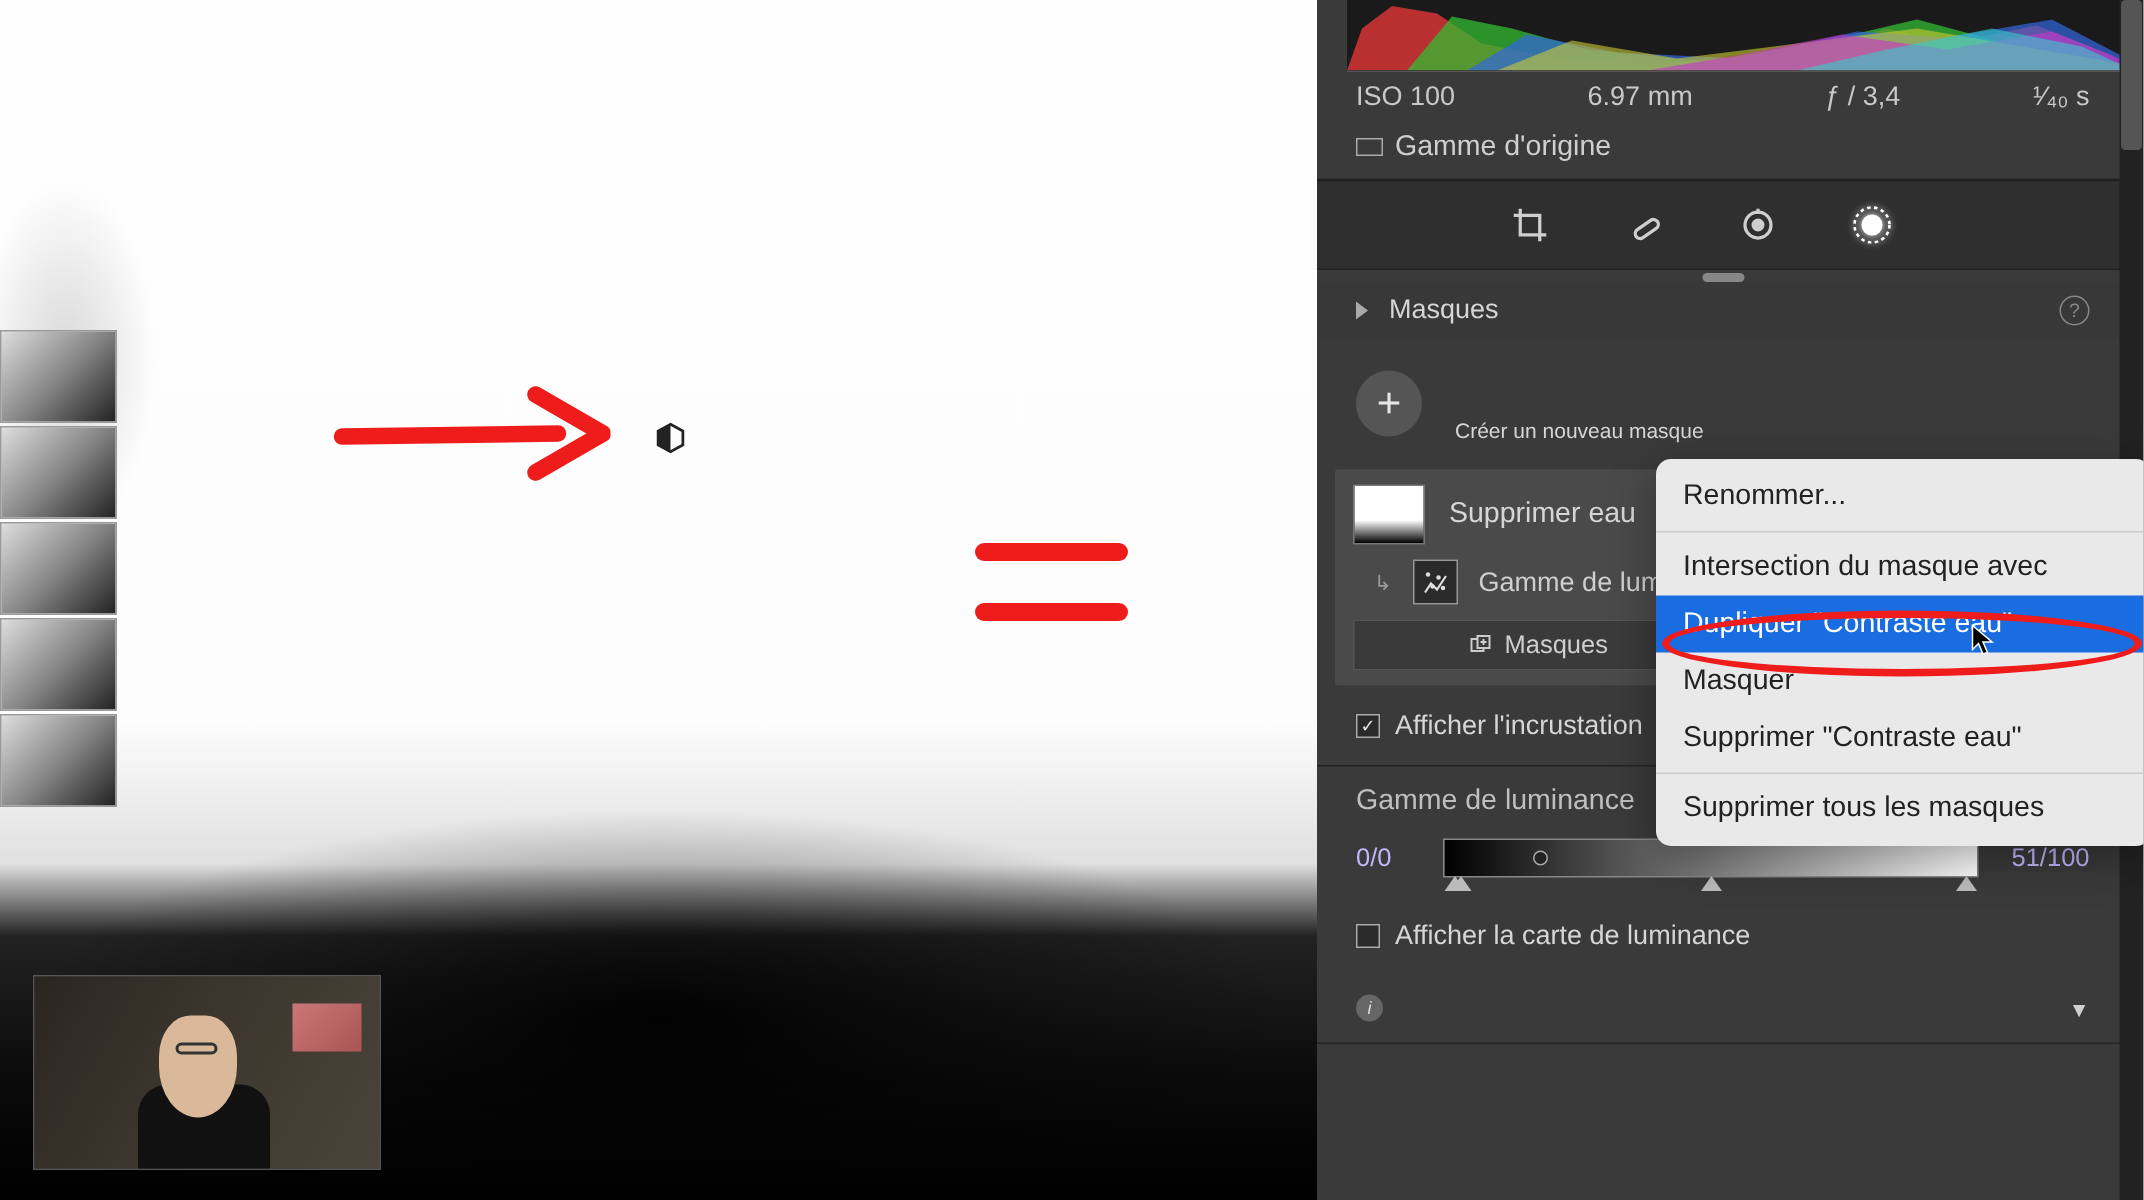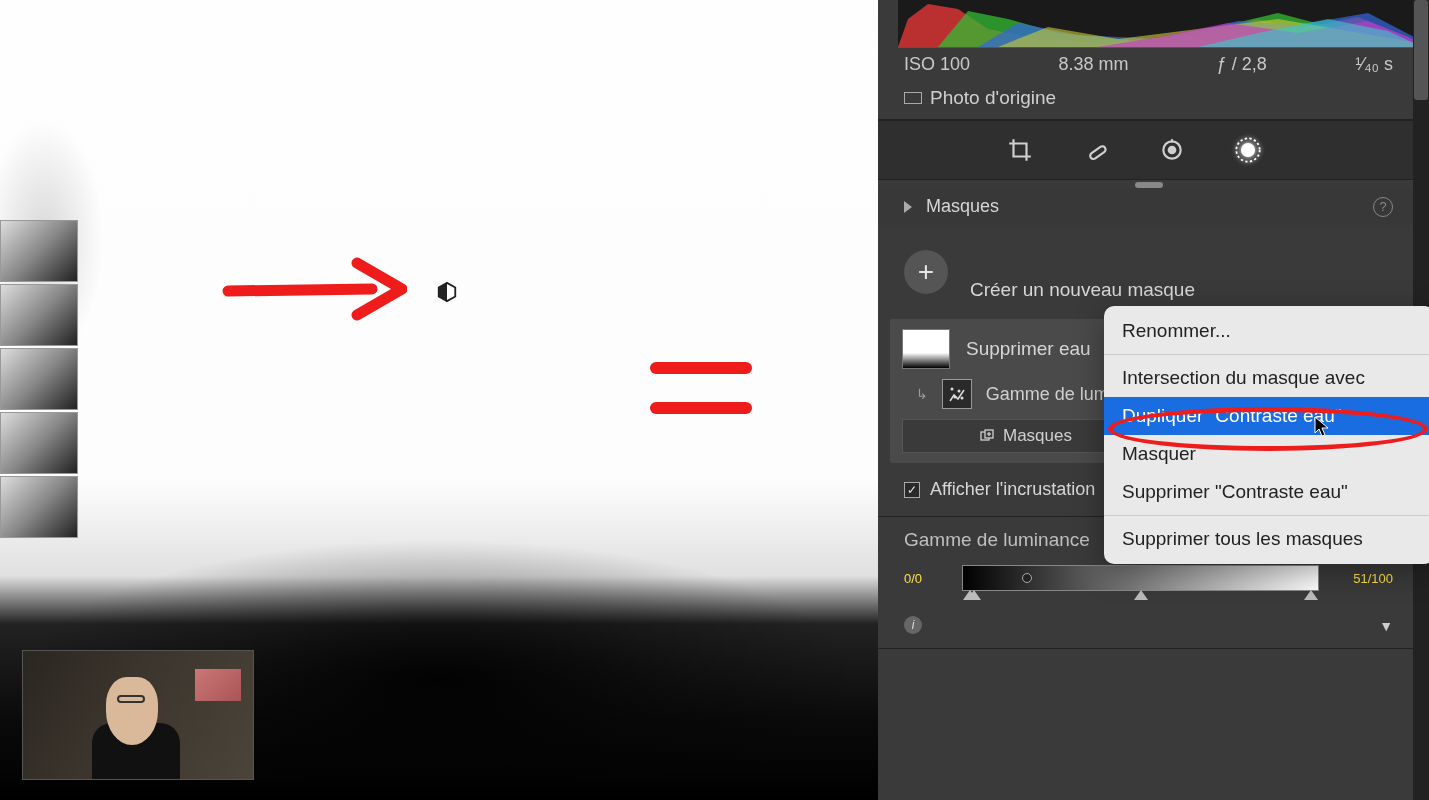--- a/index.html
+++ b/index.html
@@ -55,21 +55,21 @@
 .tool-icon-box { width:30px; height:30px; border:1px solid #999; background:#2a2a2a; display:flex; align-items:center; justify-content:center; }
 .add-sub-btns { display:flex; gap:0; margin-top:10px; }
 .add-sub-btns .btn { flex:1; background:#3a3a3a; border:1px solid #555; color:#cfcfcf; padding:6px 0; font-size:17px; display:flex; align-items:center; justify-content:center; gap:8px; }
 
 .check-row { display:flex; align-items:center; gap:10px; padding:16px 26px; font-size:18px; }
 .checkbox { width:16px; height:16px; border:1.5px solid #aaa; background:#2a2a2a; display:flex; align-items:center; justify-content:center; font-size:12px; color:#e5e5e5; }
 
 .gamme-section { padding:12px 26px; }
 .gamme-title { color:#bfbfbf; font-size:19px; margin-bottom:14px; }
 .slider-row { display:flex; align-items:center; gap:14px; }
-.slider-label { font-size:13px; color:#fde047; width:44px; }
+.slider-label { font-size:17px; color:#c4b5fd; width:44px; }
 .gradient-bar { position:relative; flex:1; height:26px; background:linear-gradient(to right,#000,#fff); border:1px solid #888; }
 .pin-dot { position:absolute; top:50%; left:18%; width:10px; height:10px; border-radius:50%; background:#222; border:1.5px solid #aaa; transform:translate(-50%,-50%); }
 .tri { position:absolute; top:100%; width:0; height:0; border-left:7px solid transparent; border-right:7px solid transparent; border-bottom:10px solid #bbb; transform:translateX(-50%); }
 
 .info-row { display:flex; align-items:flex-start; gap:14px; padding:10px 26px; color:#b0b0b0; font-size:17px; line-height:1.45; }
 .info-i { width:18px; height:18px; border-radius:50%; background:#666; color:#ddd; font-size:12px; text-align:center; line-height:18px; font-style:italic; flex-shrink:0; margin-top:3px; }
 .info-caret { color:#cfcfcf; font-size:14px; margin-top:3px; }
 
 .learn-more { padding:8px 54px 18px; font-size:17px; color:#6fa0c8; }
 
@@ -136,28 +136,28 @@
       <path d="M40 48 L70 12 L110 20 L160 34 L240 42 L320 28 L380 14 L440 30 L500 40 L520 48 Z" fill="#3b3" opacity="0.75"></path>
       <path d="M80 48 L120 24 L180 36 L260 40 L340 22 L400 26 L470 14 L520 40 L520 48 Z" fill="#36d" opacity="0.7"></path>
       <path d="M100 48 L150 28 L220 40 L300 30 L380 20 L450 32 L520 44 L520 48 Z" fill="#cc3" opacity="0.6"></path>
       <path d="M200 48 L260 38 L330 24 L400 34 L470 22 L520 42 L520 48 Z" fill="#c3c" opacity="0.6"></path>
       <path d="M300 48 L360 34 L430 20 L490 32 L520 46 L520 48 Z" fill="#3cc" opacity="0.6"></path>
     </svg>
   </div>
 
   <div class="meta-row">
     <span>ISO 100</span>
-    <span>8.38 mm</span>
-    <span>ƒ / 2,8</span>
+    <span>6.97 mm</span>
+    <span>ƒ / 3,4</span>
     <span>¹⁄₄₀ s</span>
   </div>
 
   <div class="orig-row">
     <span class="orig-box"></span>
-    <span>Photo d'origine</span>
+    <span>Gamme d'origine</span>
   </div>
 
   <div class="divider"></div>
 
   <div class="tool-strip">
     <span class="tool">
       <svg width="26" height="26" viewBox="0 0 24 24" fill="none" stroke="currentColor" stroke-width="2">
             <path d="M6 2v16h16M2 6h16v16"></path>
           </svg>
     </span>
@@ -188,21 +188,21 @@
   <div class="section-head">
     <div style="display:flex;align-items:center;gap:10px;">
       <span class="collapse"></span>
       <span>Masques</span>
     </div>
     <span class="help">?</span>
   </div>
 
   <div class="create-mask">
     <div class="circle-add">+</div>
-    <span style="font-size:19px;margin-top:36px;">Créer un nouveau masque</span>
+    <span style="font-size:14px;margin-top:36px;">Créer un nouveau masque</span>
   </div>
 
   <div class="mask-item">
     <div class="mask-row">
       <div class="thumb-mask"></div>
       <span style="font-size:19px;">Supprimer eau</span>
     </div>
     <div class="sub-row">
       <span class="sub-arrow">↳</span>
       <span class="tool-icon-box">
@@ -252,20 +252,24 @@
         <div class="pin-dot"></div>
         <span class="tri" style="left:2%;"></span>
         <span class="tri" style="left:3%;"></span>
         <span class="tri" style="left:50%;"></span>
         <span class="tri" style="left:98%;"></span>
       </div>
       <span class="slider-label" style="width:60px;text-align:right;">51/100</span>
     </div>
   </div>
 
+  <div class="check-row">
+    <span class="checkbox"></span>
+    <span>Afficher la carte de luminance</span>
+  </div>
 
   <div class="info-row">
     <span class="info-i">i</span>
     <div style="flex:1;">
       <br>
     </div>
     <span class="info-caret">▼</span>
   </div>
 
 

